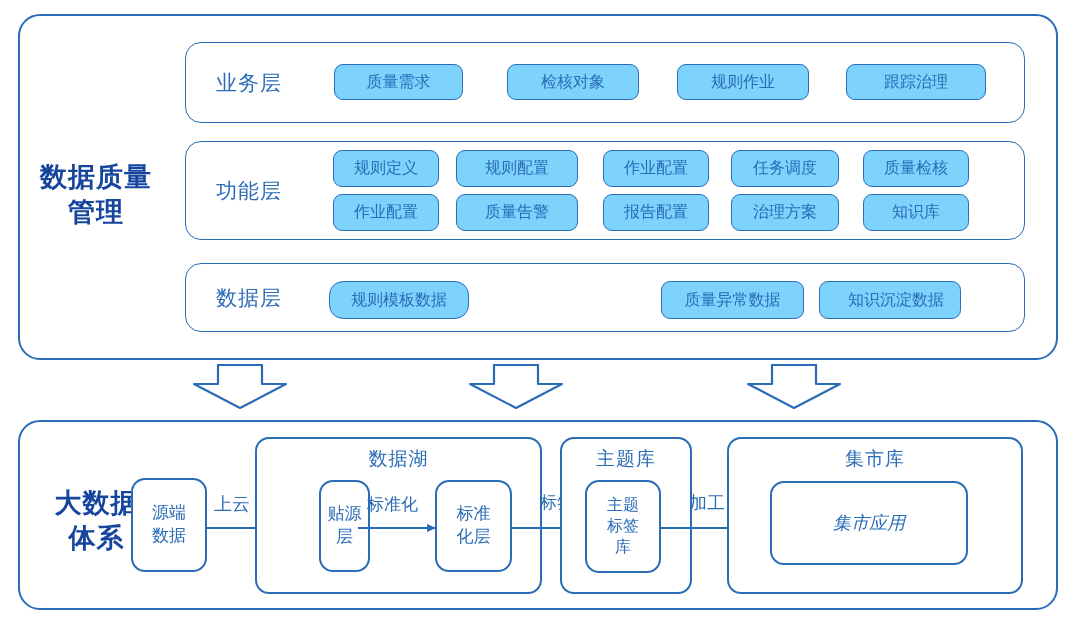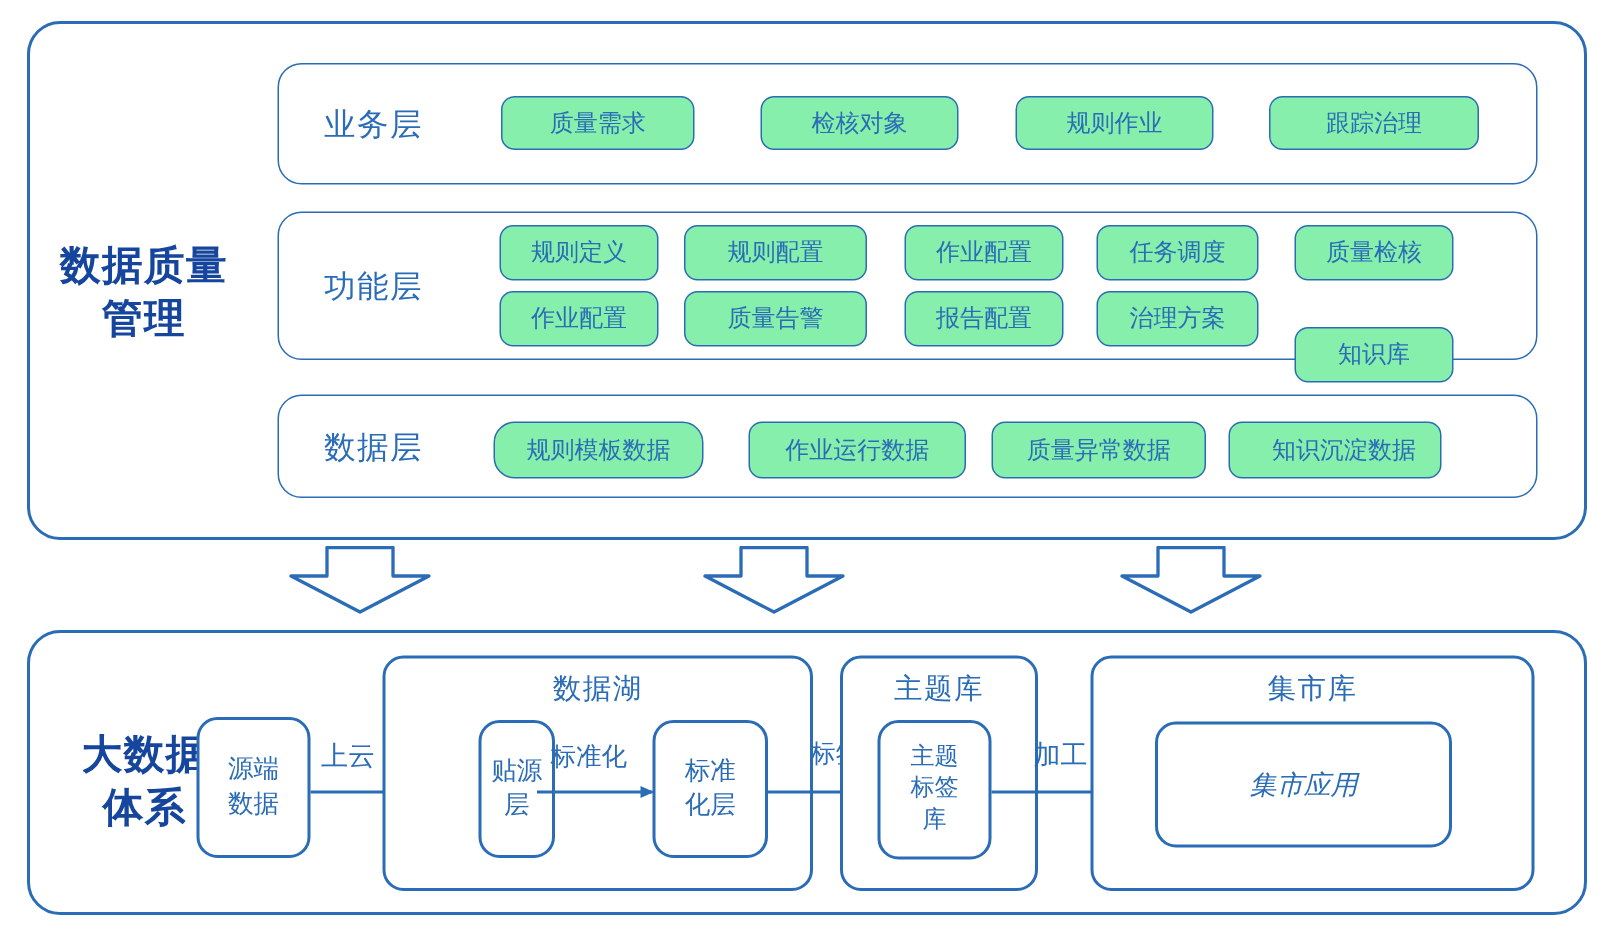--- a/index.html
+++ b/index.html
@@ -30,21 +30,21 @@
   .layer{
     position:absolute;border:1.7px solid var(--accent);border-radius:16px;background:#ffffff;
   }
   .layer-label{
     position:absolute;left:30px;top:50%;transform:translateY(-50%);
     font-size:21px;color:var(--accent);letter-spacing:1px;
   }
 
   
   .chip{
-    position:absolute;border:1.7px solid var(--accent);border-radius:9px;background:#86efac;
+    position:absolute;border:1.7px solid var(--accent);border-radius:9px;background:#7dd3fc;
     display:flex;align-items:center;justify-content:center;
     font-size:16px;color:var(--accent);white-space:nowrap;
   }
 
   
   .down-arrow{position:absolute;width:96px;height:46px;}
 
   
   .group{
     position:absolute;border:2px solid var(--accent);border-radius:14px;background:#ffffff;
@@ -95,27 +95,26 @@
     <div class="chip" style="left:147px;top:8px;width:106px;height:37px;">规则定义</div>
     <div class="chip" style="left:270px;top:8px;width:122px;height:37px;">规则配置</div>
     <div class="chip" style="left:417px;top:8px;width:106px;height:37px;">作业配置</div>
     <div class="chip" style="left:545px;top:8px;width:108px;height:37px;">任务调度</div>
     <div class="chip" style="left:677px;top:8px;width:106px;height:37px;">质量检核</div>
 
     <div class="chip" style="left:147px;top:52px;width:106px;height:37px;">作业配置</div>
     <div class="chip" style="left:270px;top:52px;width:122px;height:37px;">质量告警</div>
     <div class="chip" style="left:417px;top:52px;width:106px;height:37px;">报告配置</div>
     <div class="chip" style="left:545px;top:52px;width:108px;height:37px;">治理方案</div>
-    <div class="chip" style="left:677px;top:52px;width:106px;height:37px;margin-top:24px;">知识库</div>
+    <div class="chip" style="left:677px;top:52px;width:106px;height:37px;">知识库</div>
   </div>
 
   <div class="layer" style="left:185px;top:263px;width:840px;height:69px;">
     <div class="layer-label">数据层</div>
     <div class="chip" style="left:143px;top:17px;width:140px;height:38px;border-radius:14px;">规则模板数据</div>
-    <div class="chip" style="left:313px;top:17px;width:145px;height:38px;">作业运行数据</div>
     <div class="chip" style="left:475px;top:17px;width:143px;height:38px;">质量异常数据</div>
     <div class="chip" style="left:633px;top:17px;width:142px;height:38px;padding-left:12px;">知识沉淀数据</div>
   </div>
 
   <svg class="down-arrow" style="left:192px;top:364px;" viewBox="0 0 96 46">
     <polygon points="26,1 70,1 70,20 94,20 48,44 2,20 26,20" fill="#ffffff" stroke="#2a6cb6" stroke-width="2.2" stroke-linejoin="round"></polygon>
   </svg>
   <svg class="down-arrow" style="left:468px;top:364px;" viewBox="0 0 96 46">
     <polygon points="26,1 70,1 70,20 94,20 48,44 2,20 26,20" fill="#ffffff" stroke="#2a6cb6" stroke-width="2.2" stroke-linejoin="round"></polygon>
   </svg>

